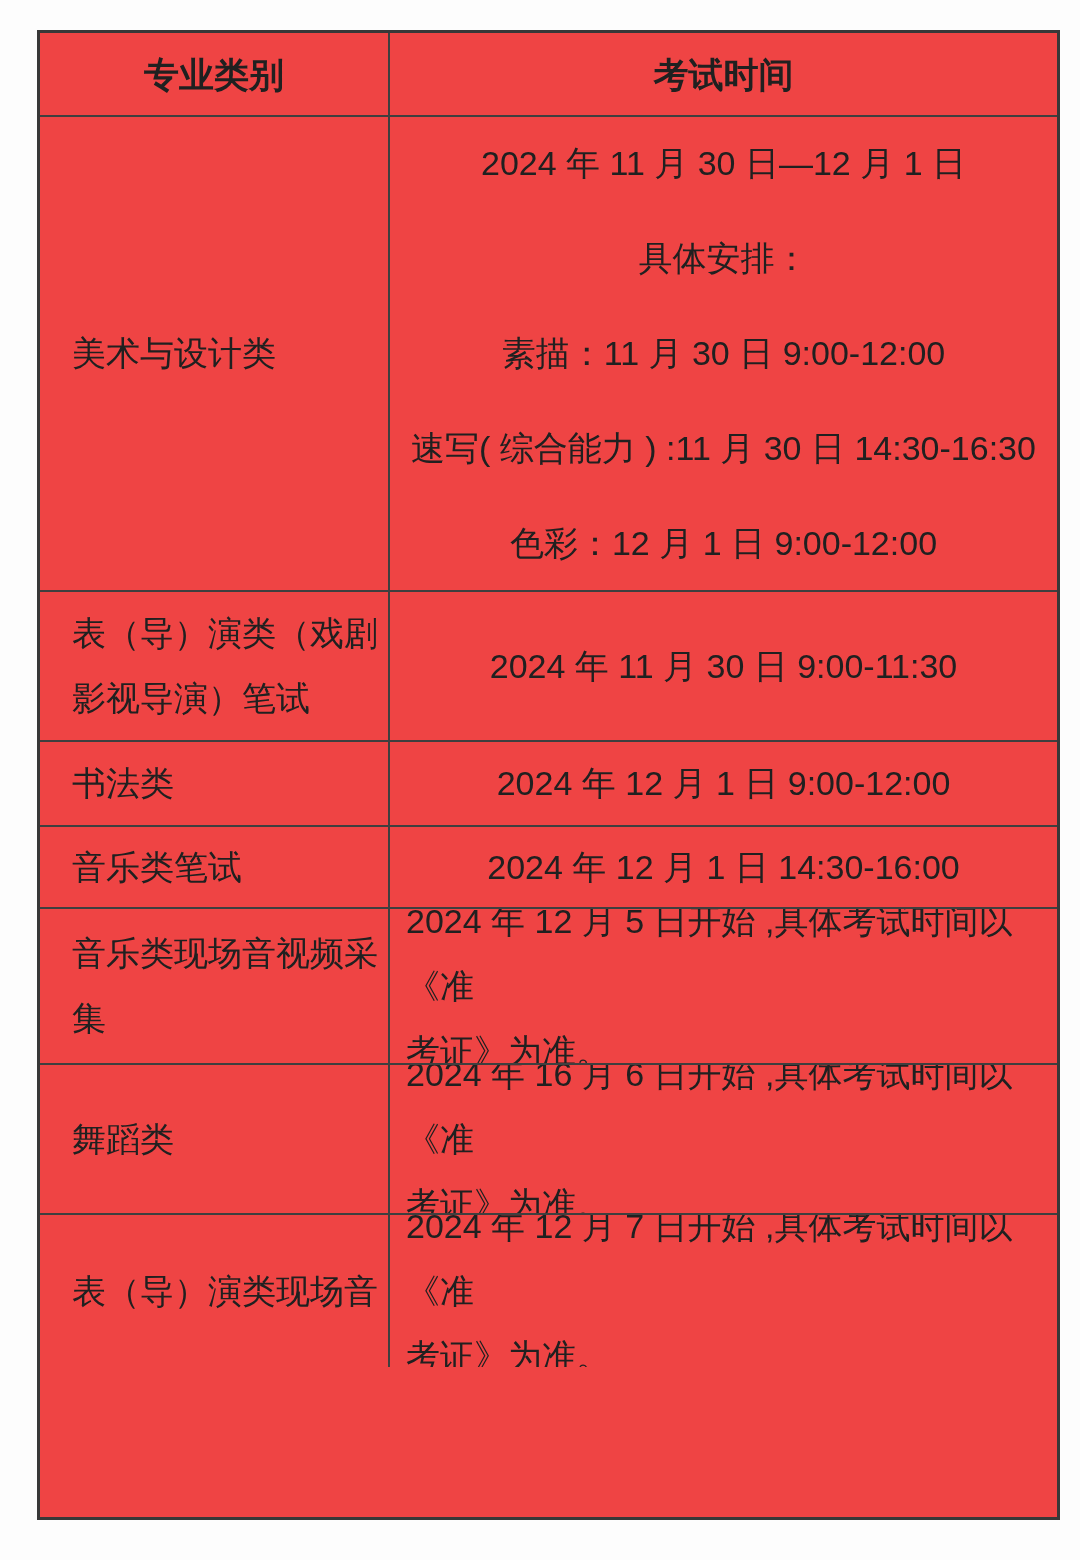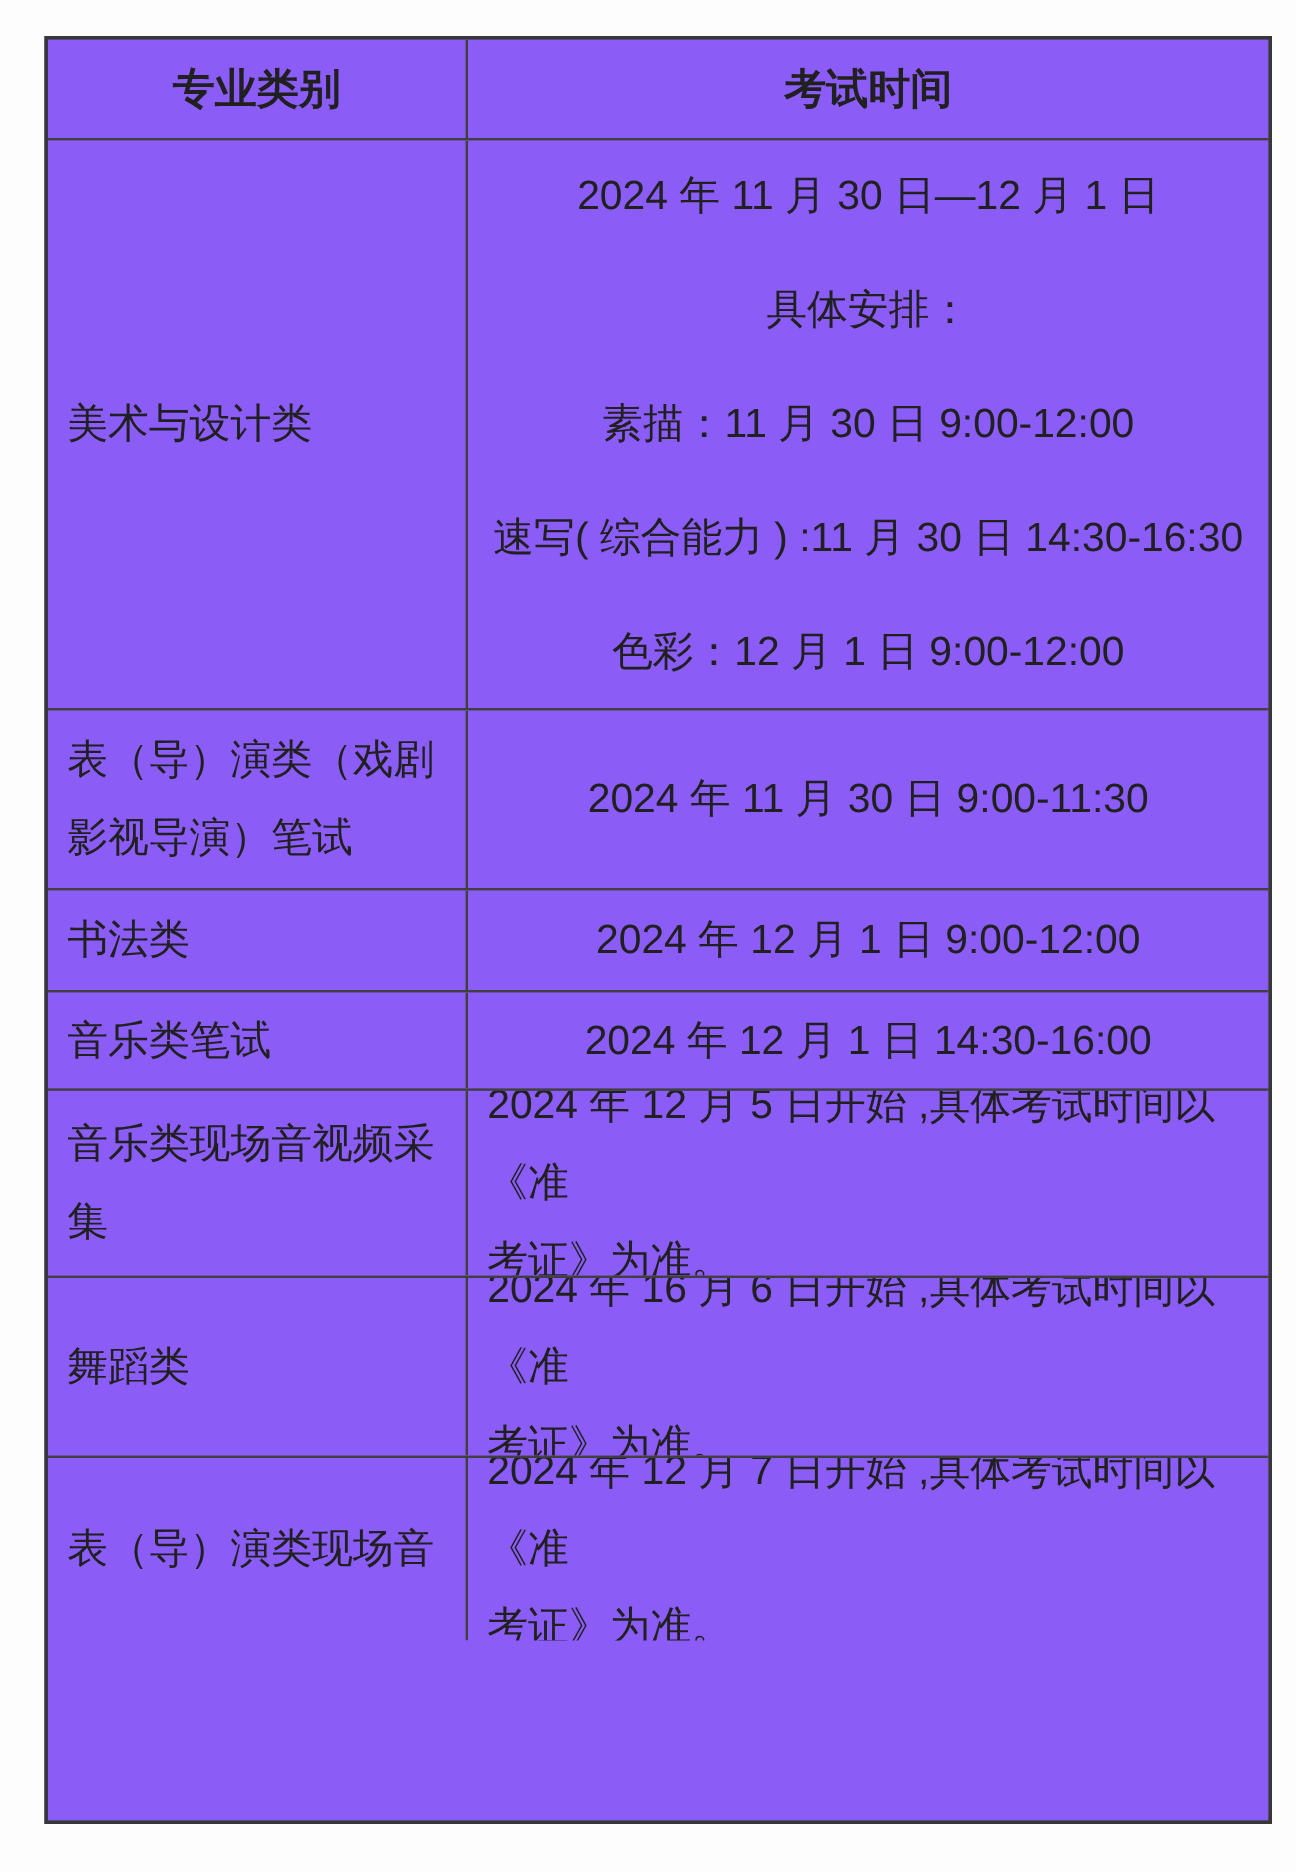--- a/index.html
+++ b/index.html
@@ -12,21 +12,21 @@
     color: #202020;
   }
   .exam-table {
     position: absolute;
     left: 37px;
     top: 30px;
     width: 1023px;
     height: 1490px;
     box-sizing: border-box;
     border: 3px solid #383838;
-    background: #8b5cf6;
+    background: #ef4444;
     display: grid;
     grid-template-rows: 82px 475px 150px 85px 82px 156px 150px 154px 147px;
   }
   .row {
     display: flex;
     box-sizing: border-box;
     border-top: 2px solid #3f3f3f;
     min-height: 0;
     overflow: hidden;
   }
@@ -37,21 +37,21 @@
     flex-direction: column;
     justify-content: center;
     font-size: 34px;
   }
   .cat {
     flex: 0 0 350px;
     width: 350px;
     border-right: 2px solid #3f3f3f;
     align-items: flex-start;
     text-align: left;
-    padding: 0 8px 0 16px;
+    padding: 0 8px 0 32px;
   }
   .time {
     flex: 1 1 auto;
     align-items: center;
     text-align: center;
     padding: 0 18px;
   }
   .time.left {
     align-items: flex-start;
     text-align: left;

